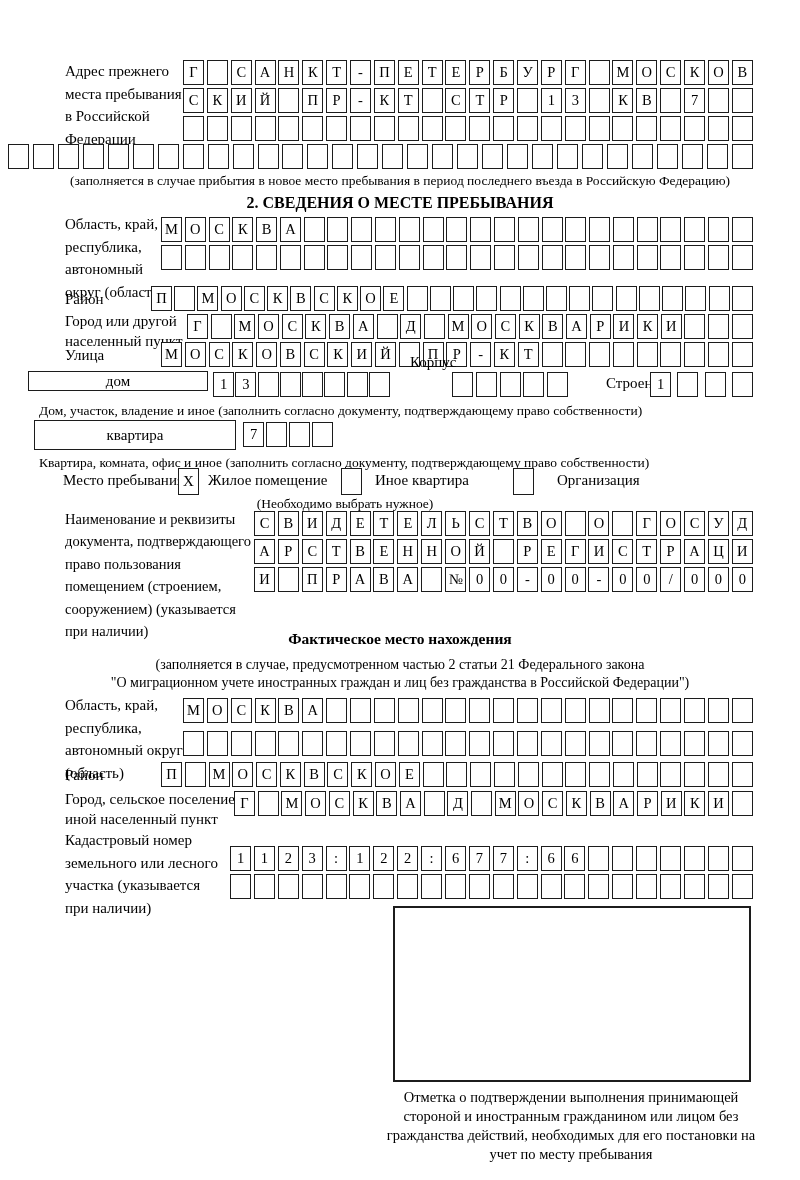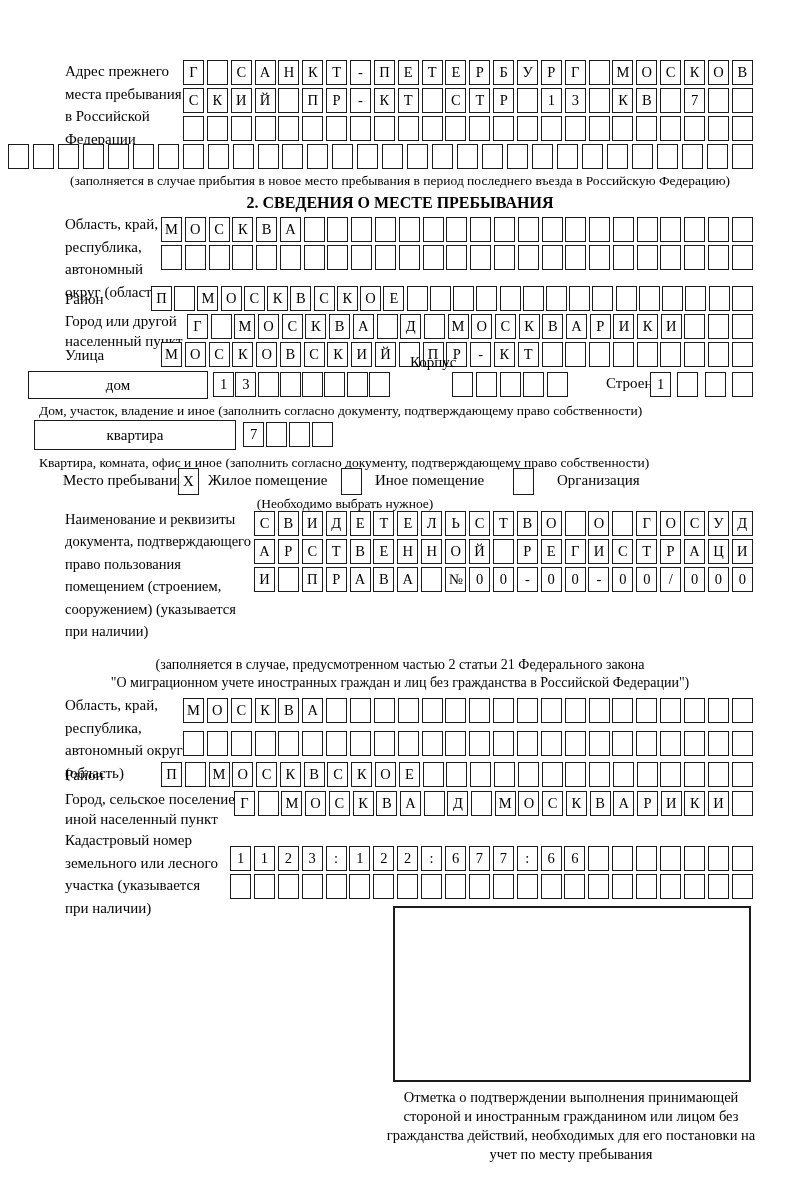--- a/index.html
+++ b/index.html
@@ -37,21 +37,21 @@
   .lbl-region1{left:65px;top:213px;}
   .r-reg1a{left:161px;top:217px;width:592px;}
   .r-reg1b{left:161px;top:245px;width:592px;}
   .lbl-district1{left:65px;top:288px;}
   .r-dist1{left:151px;top:286px;width:602px;}
   .lbl-city1{left:65px;top:311px;line-height:1.35;}
   .r-city1{left:187px;top:314px;width:566px;}
   .lbl-street1{left:65px;top:344px;}
   .r-street1{left:161px;top:342px;width:592px;}
 
-  .house-box{left:28px;top:371px;width:180px;height:28px;}
+  .house-box{left:28px;top:371px;width:180px;height:20px;}
   .r-house{left:213px;top:372px;width:177px;}
   .lbl-korpus{left:398px;top:354px;position:absolute;font-size:15px;margin-left:12px;}
   .r-korpus{left:452px;top:372px;width:116px;}
   .lbl-stroenie{left:606px;top:375px;position:absolute;font-size:15px;}
   .r-stroenie{left:650px;top:372px;width:103px;}
   .note-house{left:39px;top:403px;}
 
   .apt-box{left:34px;top:420px;width:202px;height:30px;}
   .r-apt{left:243px;top:422px;width:90px;}
   .note-apt{left:39px;top:455px;}
@@ -395,21 +395,21 @@
       <span class="cell"></span>
       <span class="cell"></span>
       <span class="cell"></span>
     </div>
   <div class="note note-apt">Квартира, комната, офис и иное (заполнить согласно документу, подтверждающему право собственности)</div>
 
   <span class="lbl-stay">Место пребывания:</span>
   <div class="cb cb-1">X</div>
   <span class="optlbl opt-1">Жилое помещение</span>
   <div class="cb cb-2"></div>
-  <span class="optlbl opt-2">Иное помещение</span>
+  <span class="optlbl opt-2">Иное квартира</span>
   <div class="cb cb-3"></div>
   <span class="optlbl opt-3">Организация</span>
   <div class="note note-choose">(Необходимо выбрать нужное)</div>
 
   <div class="lbl lbl-doc">Наименование и реквизиты
 документа, подтверждающего
 право пользования
 помещением (строением,
 сооружением) (указывается
 при наличии)</div>
@@ -476,20 +476,21 @@
       <span class="cell">0</span>
       <span class="cell">-</span>
       <span class="cell">0</span>
       <span class="cell">0</span>
       <span class="cell">/</span>
       <span class="cell">0</span>
       <span class="cell">0</span>
       <span class="cell">0</span>
     </div>
 
+  <div class="hdr hdr-fact">Фактическое место нахождения</div>
   <div class="note center sub1">(заполняется в случае, предусмотренном частью 2 статьи 21 Федерального закона</div>
   <div class="note center sub2">"О миграционном учете иностранных граждан и лиц без гражданства в Российской Федерации")</div>
 
   <div class="lbl lbl-region2">Область, край,
 республика,
 автономный округ
 (область)</div>
   <div class="cellrow r-reg2a">
       <span class="cell">М</span>
       <span class="cell">О</span>

